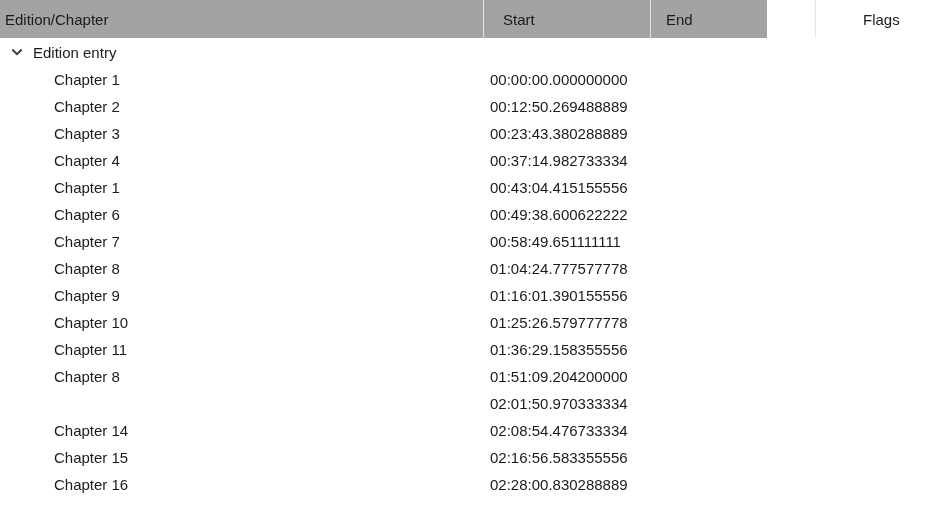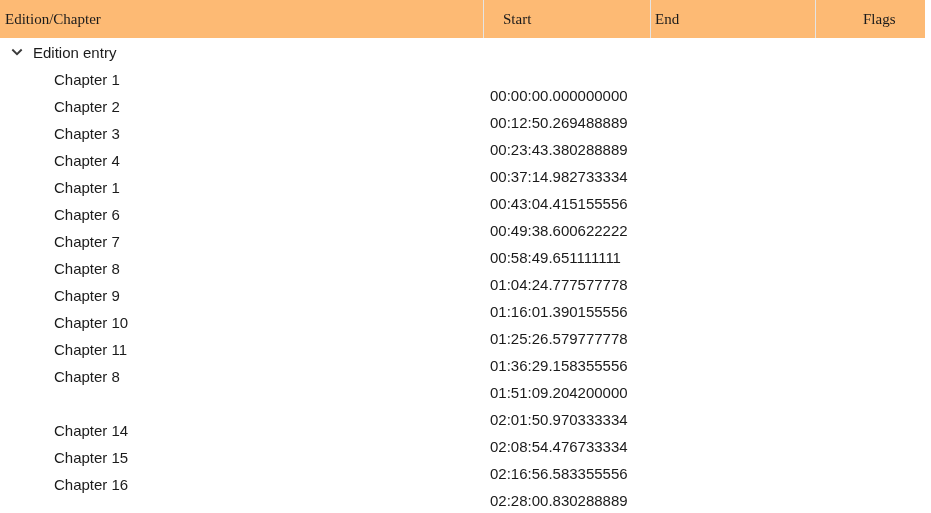--- a/index.html
+++ b/index.html
@@ -21,42 +21,41 @@
     position: relative;
     width: 931px;
     height: 513px;
     background: #ffffff;
   }
 
   
   .header-row {
     position: relative;
     height: 38px;
-    background: #fdba74;
-    width: 925px;
-    font-family: Liberation Serif, serif;
+    background: #a3a3a3;
+    width: 767px;
   }
   .header-cell {
     position: absolute;
     top: 0;
     height: 38px;
     display: flex;
     align-items: center;
     font-size: 15px;
     color: #1b1b1b;
     white-space: nowrap;
     box-sizing: border-box;
   }
   .header-cell .h-label {
     line-height: 1;
     padding-top: 1px;
   }
   .hc-name  { left: 0px;   width: 483px; padding-left: 5px; }
   .hc-start { left: 483px; width: 167px; padding-left: 7px; margin-left: 13px; }
-  .hc-end   { left: 650px; width: 165px; padding-left: 5px; }
+  .hc-end   { left: 650px; width: 165px; padding-left: 16px; }
   .hc-flags { left: 856px; width: 116px; padding-left: 7px; text-align: center; }
 
   .col-divider {
     position: absolute;
     top: 0;
     width: 1px;
     height: 38px;
     background: #e4e4e4;
   }
   .cd-1 { left: 483px; }
@@ -83,21 +82,21 @@
     align-items: center;
     font-size: 15px;
     color: #1b1b1b;
     white-space: nowrap;
     box-sizing: border-box;
     overflow: hidden;
   }
   .cell .c-text { line-height: 1; padding-top: 1px; }
 
   .c-name  { left: 0px;   width: 483px; text-align: center; }
-  .c-start { left: 483px; width: 167px; padding-left: 7px; margin-top: 16px; }
+  .c-start { left: 483px; width: 167px; padding-left: 7px; }
   .c-end   { left: 650px; width: 165px; padding-left: 7px; }
   .c-flags { left: 815px; width: 116px; padding-left: 7px; }
 
   
   .level-0 .c-name { padding-left: 33px; }
   .level-1 .c-name { padding-left: 54px; }
 
   
   .expander {
     position: absolute;

